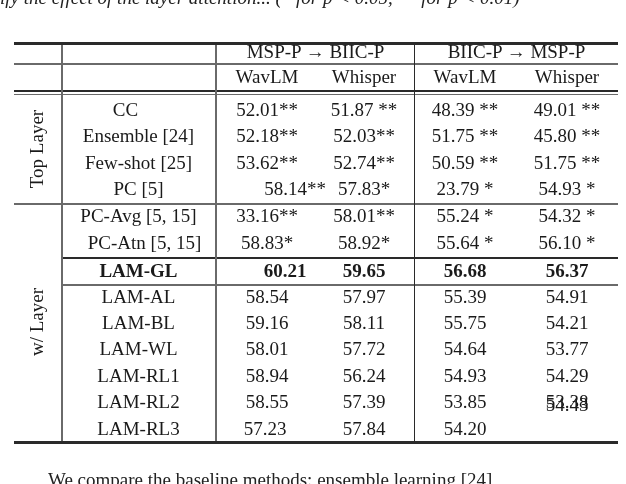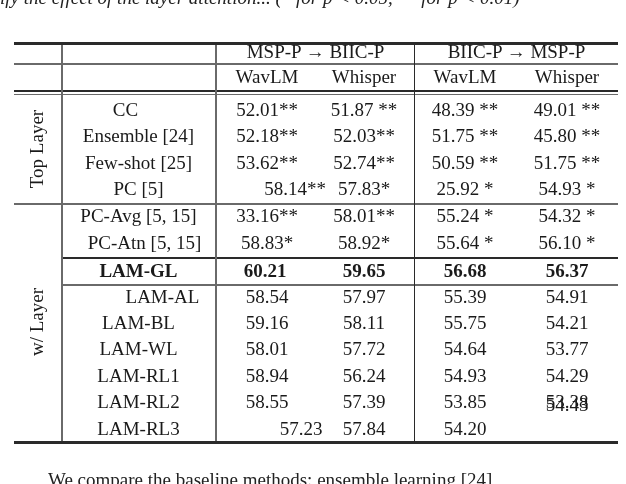--- a/index.html
+++ b/index.html
@@ -79,47 +79,47 @@
     <div class="cell" style="left:62px; width:153px; top:152px;">Few-shot [25]</div>
     <div class="cell" style="left:217px; width:100px; top:152px;">53.62**</div>
     <div class="cell" style="left:314px; width:100px; top:152px;">52.74**</div>
     <div class="cell" style="left:415px; width:100px; top:152px;">50.59 **</div>
     <div class="cell" style="left:516px; width:102px; top:152px;">51.75 **</div>
   </div>
   <div>
     <div class="cell" style="left:62px; width:153px; top:178px;">PC [5]</div>
     <div class="cell" style="left:217px; width:100px; top:178px;padding-left:28px;">58.14**</div>
     <div class="cell" style="left:314px; width:100px; top:178px;">57.83*</div>
-    <div class="cell" style="left:415px; width:100px; top:178px;">25.92 *</div>
+    <div class="cell" style="left:415px; width:100px; top:178px;">23.79 *</div>
     <div class="cell" style="left:516px; width:102px; top:178px;">54.93 *</div>
   </div>
 
   <div>
     <div class="cell" style="left:62px; width:153px; top:205px;">PC-Avg [5, 15]</div>
     <div class="cell" style="left:217px; width:100px; top:205px;">33.16**</div>
     <div class="cell" style="left:314px; width:100px; top:205px;">58.01**</div>
     <div class="cell" style="left:415px; width:100px; top:205px;">55.24 *</div>
     <div class="cell" style="left:516px; width:102px; top:205px;">54.32 *</div>
   </div>
   <div>
     <div class="cell" style="left:68px; width:153px; top:232px;">PC-Atn [5, 15]</div>
     <div class="cell" style="left:217px; width:100px; top:232px;">58.83*</div>
     <div class="cell" style="left:314px; width:100px; top:232px;">58.92*</div>
     <div class="cell" style="left:415px; width:100px; top:232px;">55.64 *</div>
     <div class="cell" style="left:516px; width:102px; top:232px;">56.10 *</div>
   </div>
   <div>
     <div class="cell bold" style="left:62px; width:153px; top:260px;">LAM-GL</div>
-    <div class="cell bold" style="left:215px; width:100px; top:260px;text-align:center;">60.21</div>
+    <div class="cell bold" style="left:235px; width:100px; top:260px;text-align:center;">60.21</div>
     <div class="cell bold" style="left:314px; width:100px; top:260px;">59.65</div>
     <div class="cell bold" style="left:415px; width:100px; top:260px;">56.68</div>
     <div class="cell bold" style="left:516px; width:102px; top:260px;">56.37</div>
   </div>
   <div>
-    <div class="cell" style="left:62px; width:153px; top:286px;padding-left:24px;">LAM-AL</div>
+    <div class="cell" style="left:62px; width:153px; top:286px;">LAM-AL</div>
     <div class="cell" style="left:217px; width:100px; top:286px;">58.54</div>
     <div class="cell" style="left:314px; width:100px; top:286px;">57.97</div>
     <div class="cell" style="left:415px; width:100px; top:286px;">55.39</div>
     <div class="cell" style="left:516px; width:102px; top:286px;">54.91</div>
   </div>
   <div>
     <div class="cell" style="left:62px; width:153px; top:312px;">LAM-BL</div>
     <div class="cell" style="left:217px; width:100px; top:312px;">59.16</div>
     <div class="cell" style="left:314px; width:100px; top:312px;">58.11</div>
     <div class="cell" style="left:415px; width:100px; top:312px;">55.75</div>
@@ -141,18 +141,18 @@
   </div>
   <div>
     <div class="cell" style="left:62px; width:153px; top:391px;">LAM-RL2</div>
     <div class="cell" style="left:217px; width:100px; top:391px;">58.55</div>
     <div class="cell" style="left:314px; width:100px; top:391px;">57.39</div>
     <div class="cell" style="left:415px; width:100px; top:391px;">53.85</div>
     <div class="cell" style="left:516px; width:102px; top:391px;">53.38</div>
   </div>
   <div>
     <div class="cell" style="left:62px; width:153px; top:418px;">LAM-RL3</div>
-    <div class="cell" style="left:207px; width:100px; top:418px;padding-left:44px;">57.23</div>
+    <div class="cell" style="left:215px; width:100px; top:418px;">57.23</div>
     <div class="cell" style="left:314px; width:100px; top:418px;">57.84</div>
     <div class="cell" style="left:415px; width:100px; top:418px;">54.20</div>
     <div class="cell" style="left:516px; width:102px; top:394px;">54.43</div>
   </div>
 </div>
 
 </body></html>

